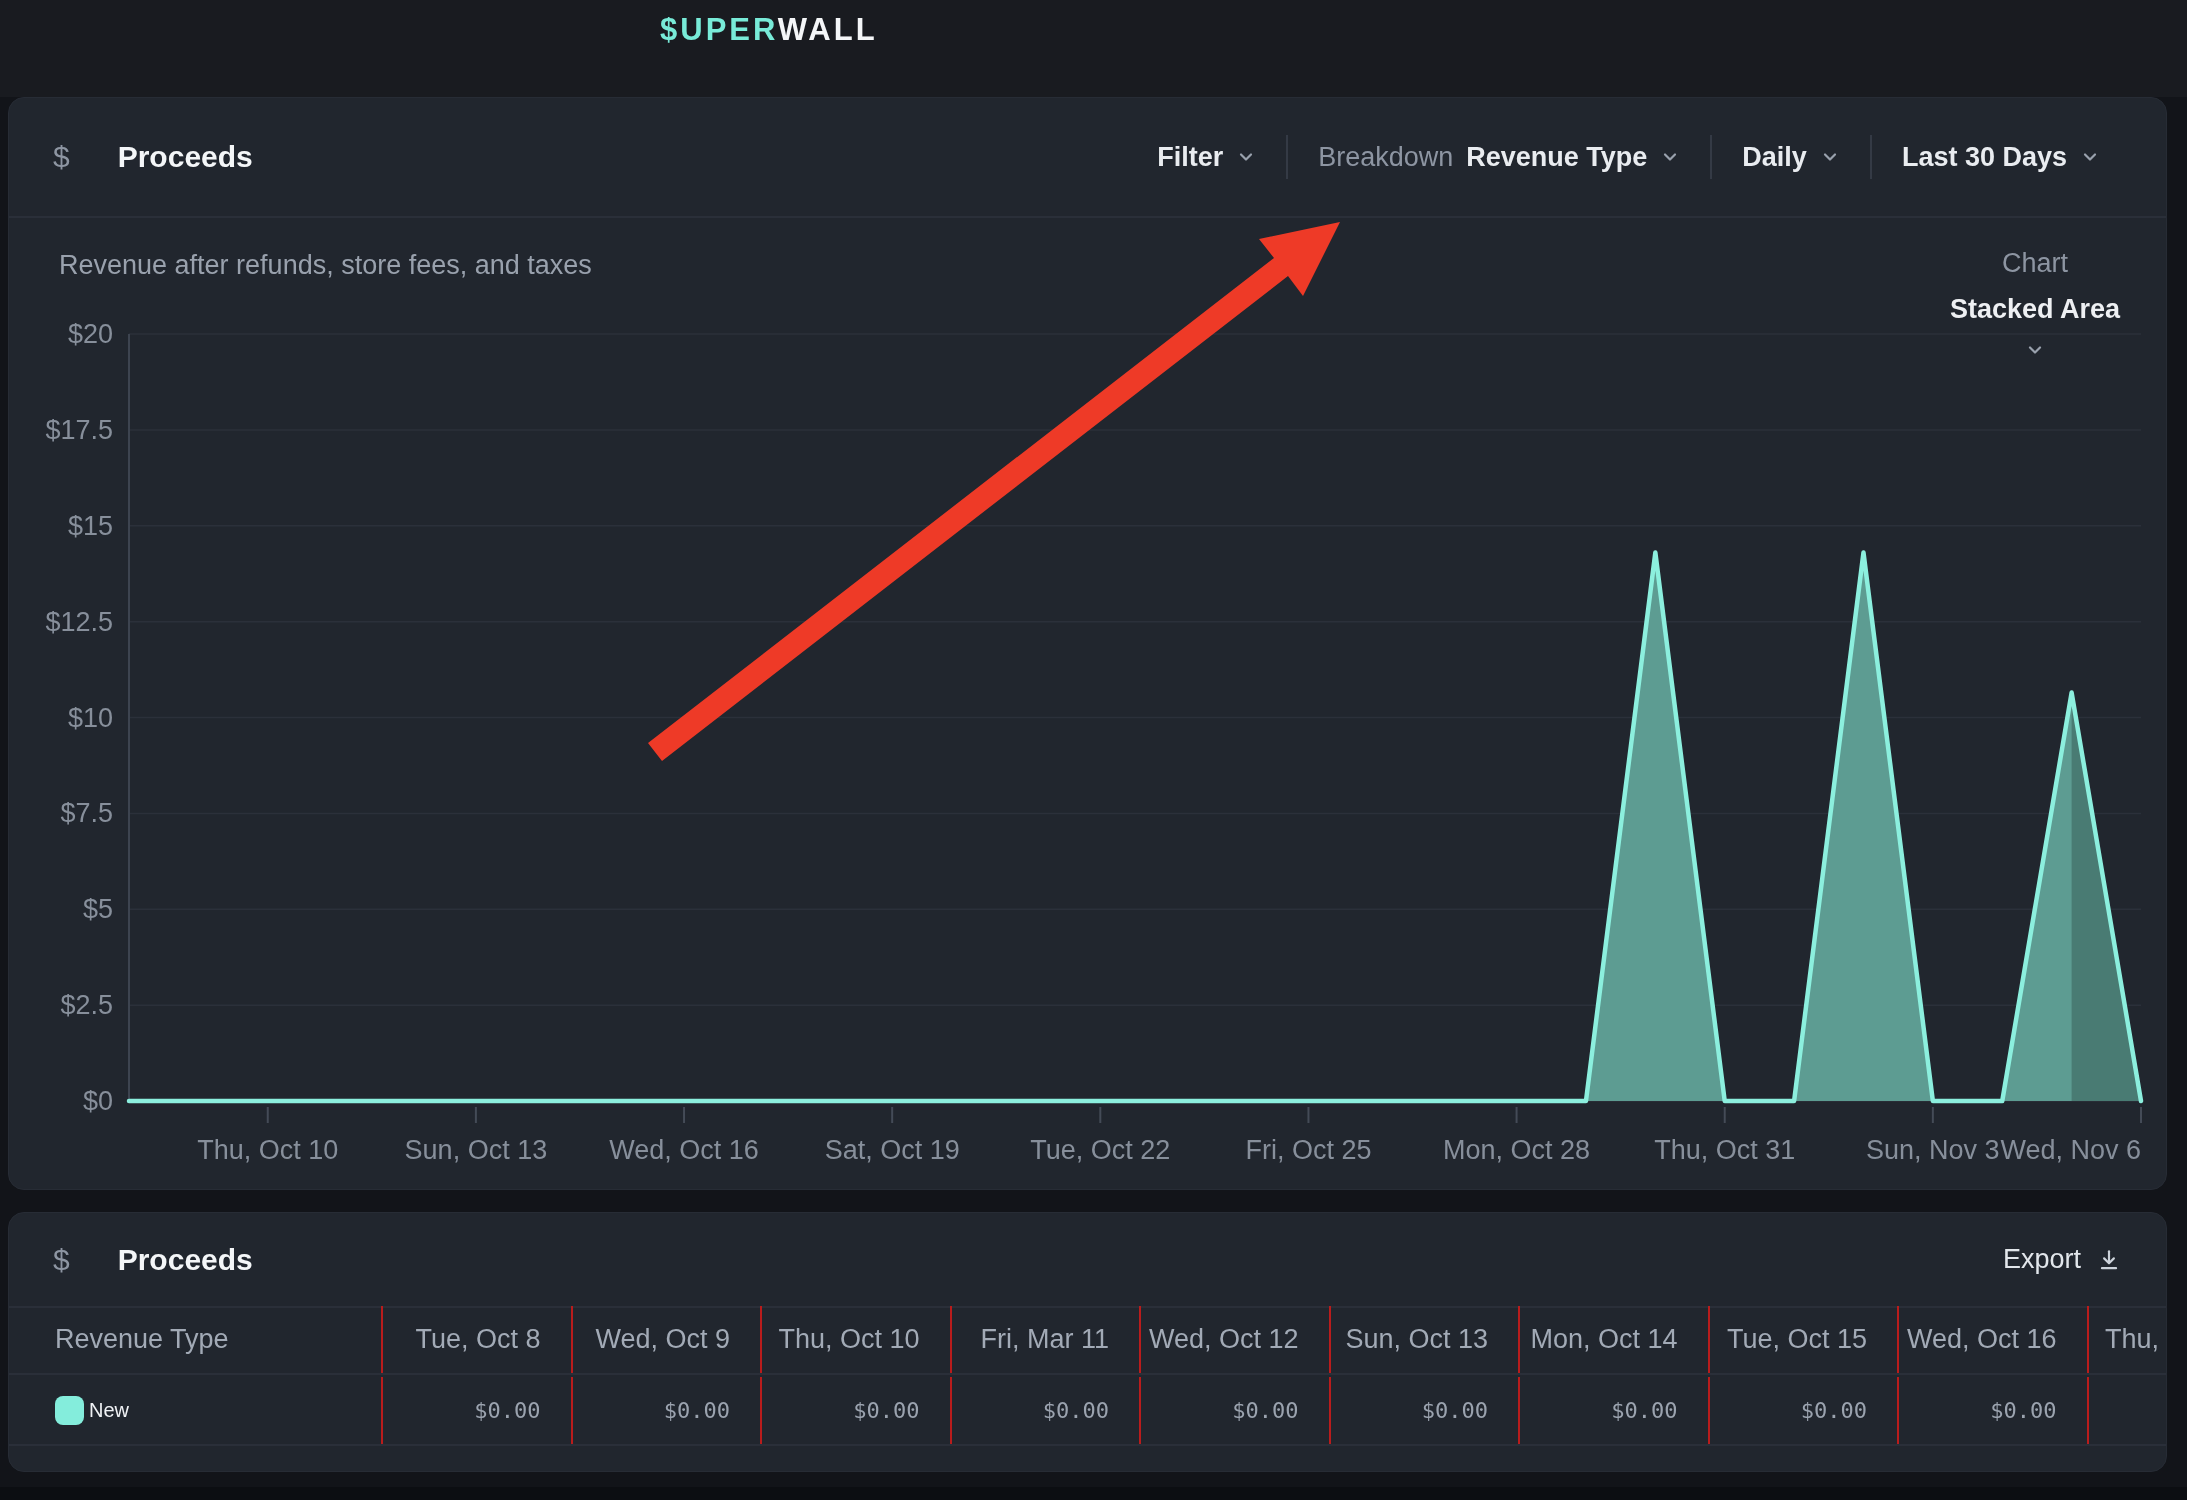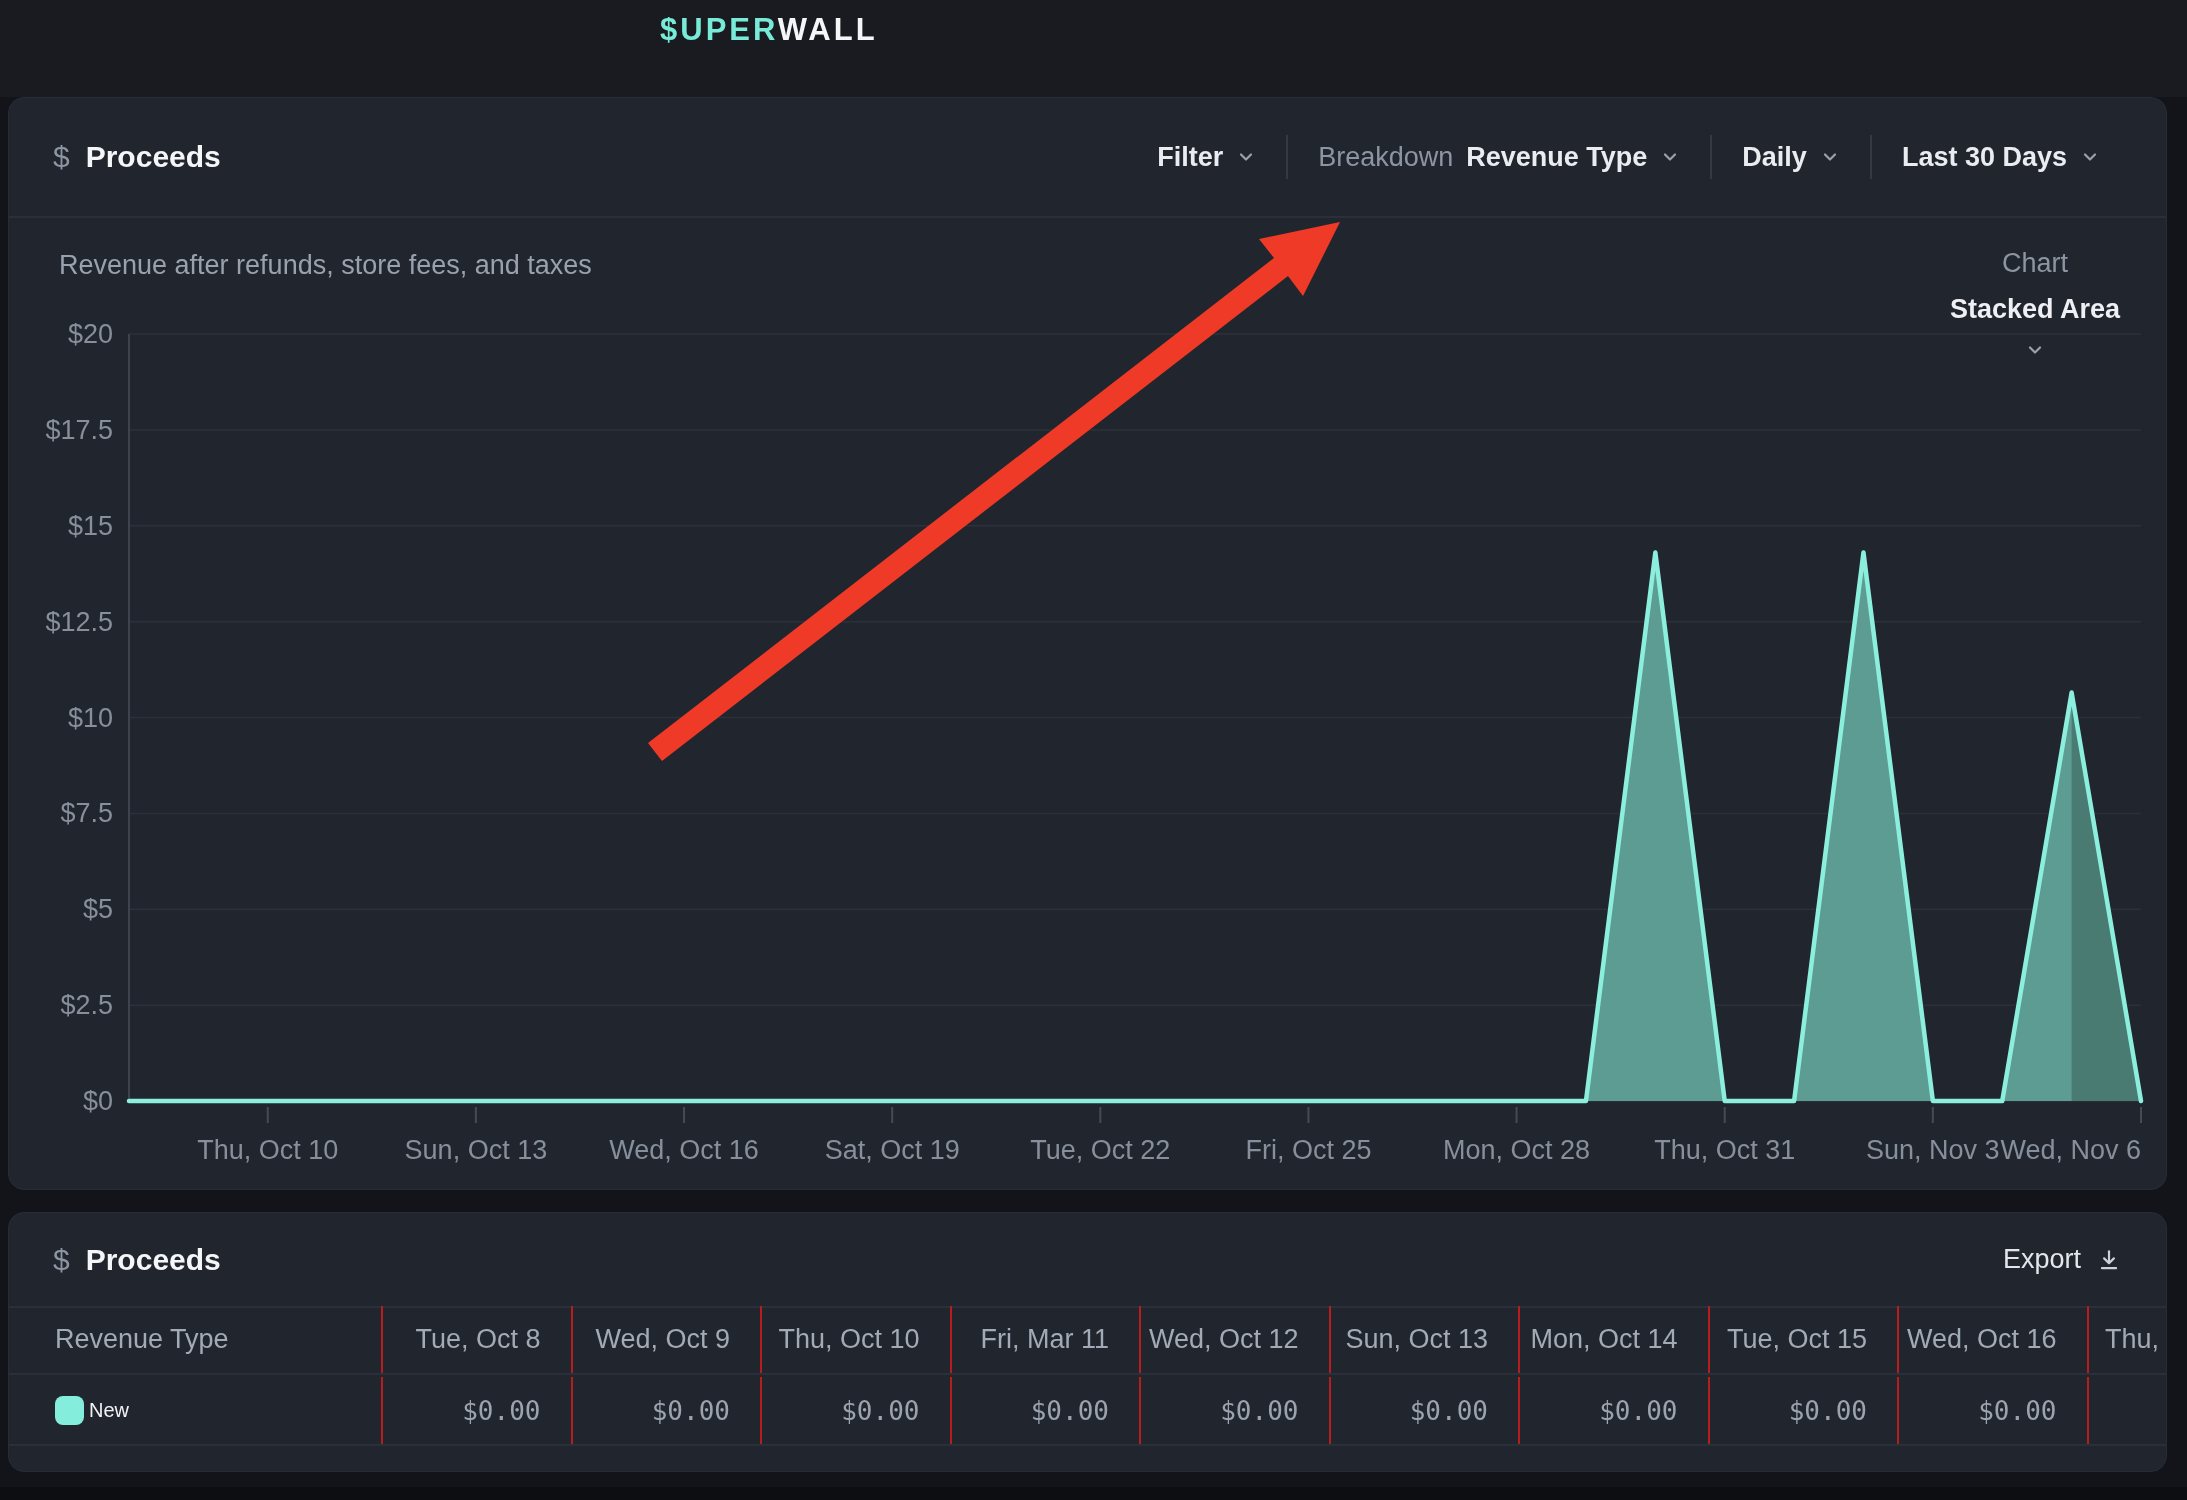--- a/index.html
+++ b/index.html
@@ -15,21 +15,21 @@
   
   .card{position:absolute;left:8px;width:2159px;background:#21262e;border:1px solid #272c35;
         border-radius:16px;box-sizing:border-box;overflow:hidden;}
   .chart-card{top:97px;height:1093px;}
   .table-card{top:1212px;height:260px;}
 
   .card-header{position:absolute;left:0;top:0;right:0;height:118px;display:flex;align-items:center;
                border-bottom:2px solid #2a2f39;}
   .table-card .card-header{height:93px;}
   .dollar{color:#8d95a2;font-size:30px;margin-left:44px;}
-  .card-title{font-size:30px;font-weight:700;color:#f4f6f8;margin-left:16px;}
+  .card-title{font-size:30px;font-weight:700;color:#f4f6f8;margin-left:48px;}
 
   
   .controls{margin-left:auto;display:flex;align-items:center;margin-right:36px;}
   .ctl{display:flex;align-items:center;gap:13px;padding:0 30px;font-size:27px;font-weight:600;
        color:#e9ecf0;cursor:pointer;white-space:nowrap;}
   .ctl .muted{color:#8d95a2;font-weight:400;}
   .sep{width:2px;height:44px;background:#343a45;}
 
   .subtitle{position:absolute;left:50px;top:152px;font-size:27px;color:#99a1ad;}
   .chart-type{position:absolute;right:46px;top:150px;display:flex;align-items:center;gap:15px;
@@ -41,21 +41,21 @@
 
   
   .export{margin-left:auto;margin-right:44px;display:flex;align-items:center;gap:15px;
           font-size:27px;color:#e2e6eb;cursor:pointer;}
   .t-row{position:absolute;left:0;width:2280px;display:grid;
          grid-template-columns:372px repeat(10,189.5px);box-sizing:border-box;}
   .t-head{top:93px;height:69px;border-bottom:2px solid #2a2f39;}
   .t-body{top:164px;height:69px;border-bottom:2px solid #2a2f39;}
   .th,.td{display:flex;align-items:center;justify-content:flex-end;padding-right:30px;box-sizing:border-box;}
   .th{font-size:27px;color:#a2aab6;}
-  .td{font-family:"DejaVu Sans Mono",monospace;font-size:26px;color:#9ba3af;}
+  .td{font-family:"DejaVu Sans Mono",monospace;font-size:22px;color:#9ba3af;}
   .th.first,.td.first{justify-content:flex-start;padding-left:46px;padding-right:0;}
   .td.first{font-family:"Liberation Sans",sans-serif;font-size:20px;font-weight:400;color:#f0f2f5;gap:5px;}
   .th:not(.first),.td:not(.first){border-left:2px solid #b91c1c;}
   .swatch{width:29px;height:29px;border-radius:8px;background:#84EDDC;flex:0 0 auto;}
 
   .bottom-strip{position:absolute;left:0;top:1487px;width:2187px;height:13px;background:#0c0e12;}
 
   .annotation{position:absolute;left:0;top:0;pointer-events:none;z-index:60;}
   .chev{display:block;}
 </style>

